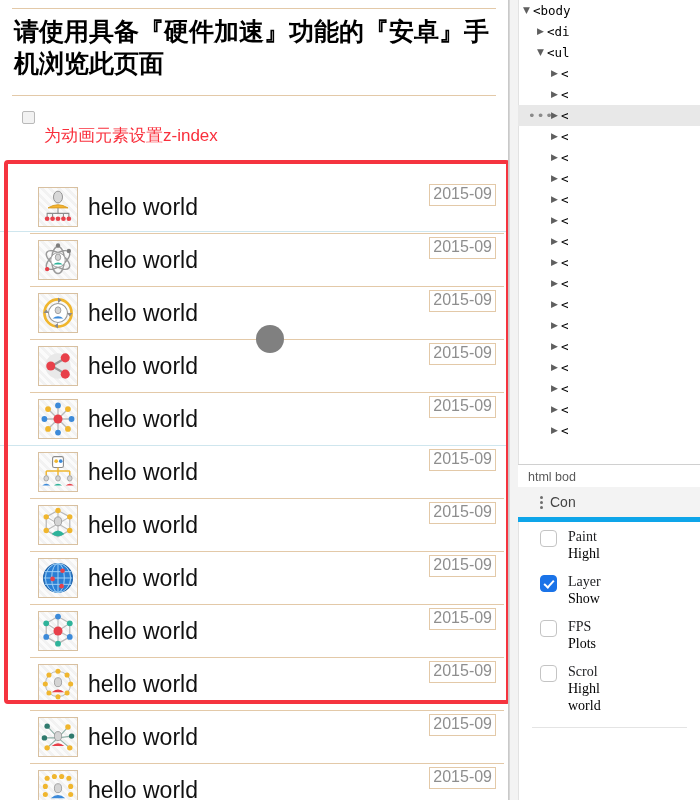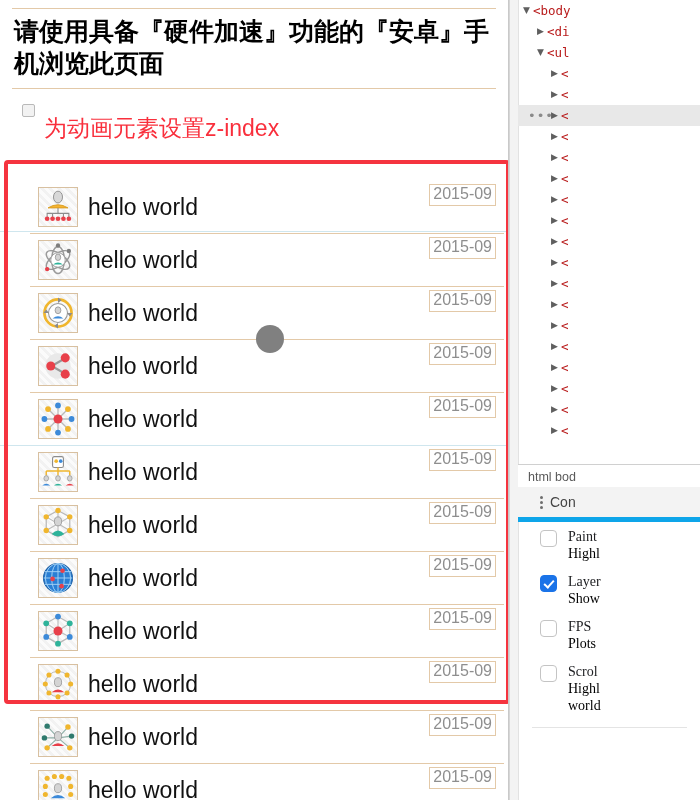--- a/index.html
+++ b/index.html
@@ -18,39 +18,39 @@
     background: #ffffff;
     border-right: 1px solid #c9c9c9;
     overflow: hidden;
   }
   #page-inner { position: relative; width: 508px; }
 
   .hdr {
     margin: 8px 12px 0 12px;
     border-top: 1px solid #e3c9a8;
     border-bottom: 1px solid #e3c9a8;
-    padding: 6px 2px 9px 2px;
+    padding: 6px 2px 16px 2px;
   }
   .hdr-title {
     font-size: 25px; font-weight: bold; color: #000;
     line-height: 1.28; letter-spacing: 0px;
   }
 
   .optrow {
     margin: 10px 0 0 22px;
     display: flex; align-items: center; gap: 9px;
     height: 22px;
   }
   .cbox {
     width: 13px; height: 13px;
     border: 1px solid #b9b9b9; border-radius: 2px;
     background: #f2f2f2; box-sizing: border-box;
     flex: none;
   }
-  .optlabel { font-size: 23px; color: #f92f3c; line-height: 1; margin-top: 36px; }
+  .optlabel { font-size: 17px; color: #f92f3c; line-height: 1; margin-top: 36px; }
 
   
   #redbox {
     position: absolute; left: 4px; top: 152px;
     width: 506px; height: 544px;
     border: 4px solid #f5343f; border-radius: 4px;
     box-sizing: border-box;
     pointer-events: none;
     z-index: 5;
   }
@@ -129,21 +129,21 @@
   .tri {
     width: 13px; flex: none; text-align: center;
     color: #5f5f5f; font-size: 9px; line-height: 1;
     font-family: "DejaVu Sans", sans-serif;
   }
   .dots {
     position: absolute; left: 10px;
     color: #8a8a8a; font-size: 13px; letter-spacing: 1px;
     font-family: "DejaVu Sans", sans-serif;
   }
-  .tag { color: #b91c1c; }
+  .tag { color: #000000; }
 
   #crumbs {
     position: absolute; left: 8px; top: 464px;
     width: 183px; height: 23px;
     border-top: 1px solid #d0d0d0; border-bottom: 2px solid #15803d;
     background: #fff;
     display: flex; align-items: center;
     font-family: "Liberation Sans", sans-serif;
     font-size: 12.5px; color: #5a5a5a;
   }

